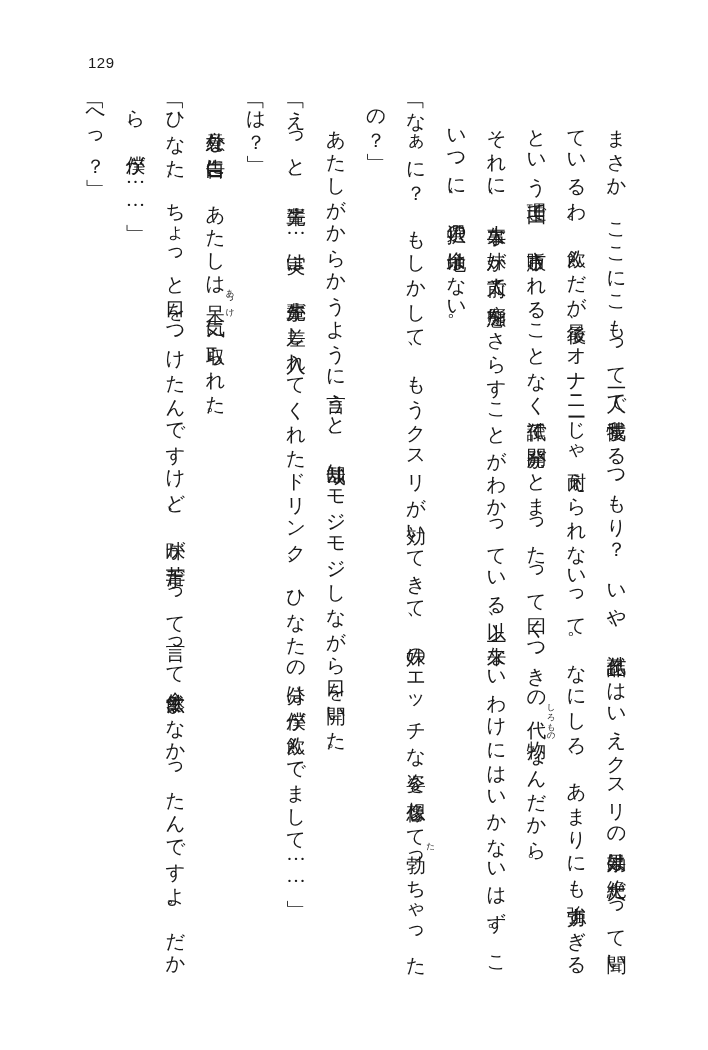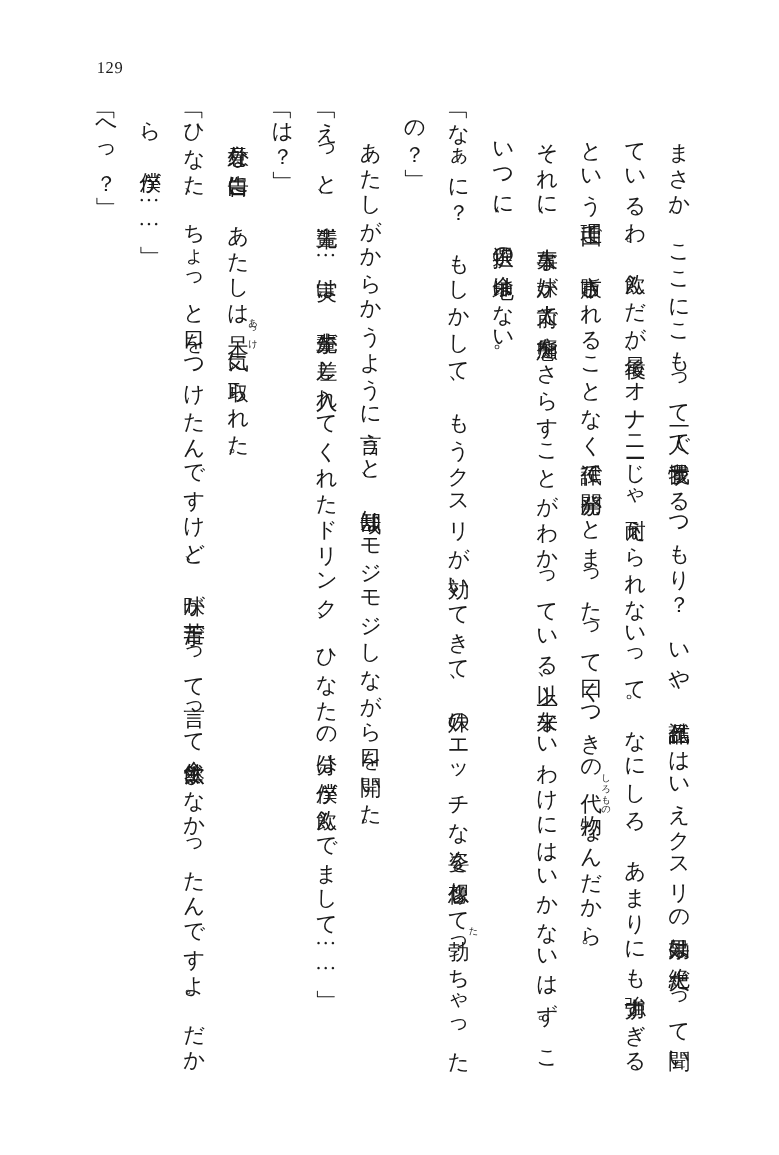--- a/index.html
+++ b/index.html
@@ -21,21 +21,21 @@
     height: 1050px;
     box-sizing: border-box;
   }
   .page-number {
     position: absolute;
     top: 54px;
     left: 88px;
     font-size: 15px;
     letter-spacing: 0.5px;
     color: #1a1a1a;
-    font-family: Liberation Serif, serif;
+    font-family: Liberation Sans, sans-serif;
   }
   .text-block {
     position: absolute;
     top: 96px;
     right: 72px;
     height: 870px;
     width: 560px;
     writing-mode: vertical-rl;
     text-orientation: upright;
     font-size: 19.5px;

